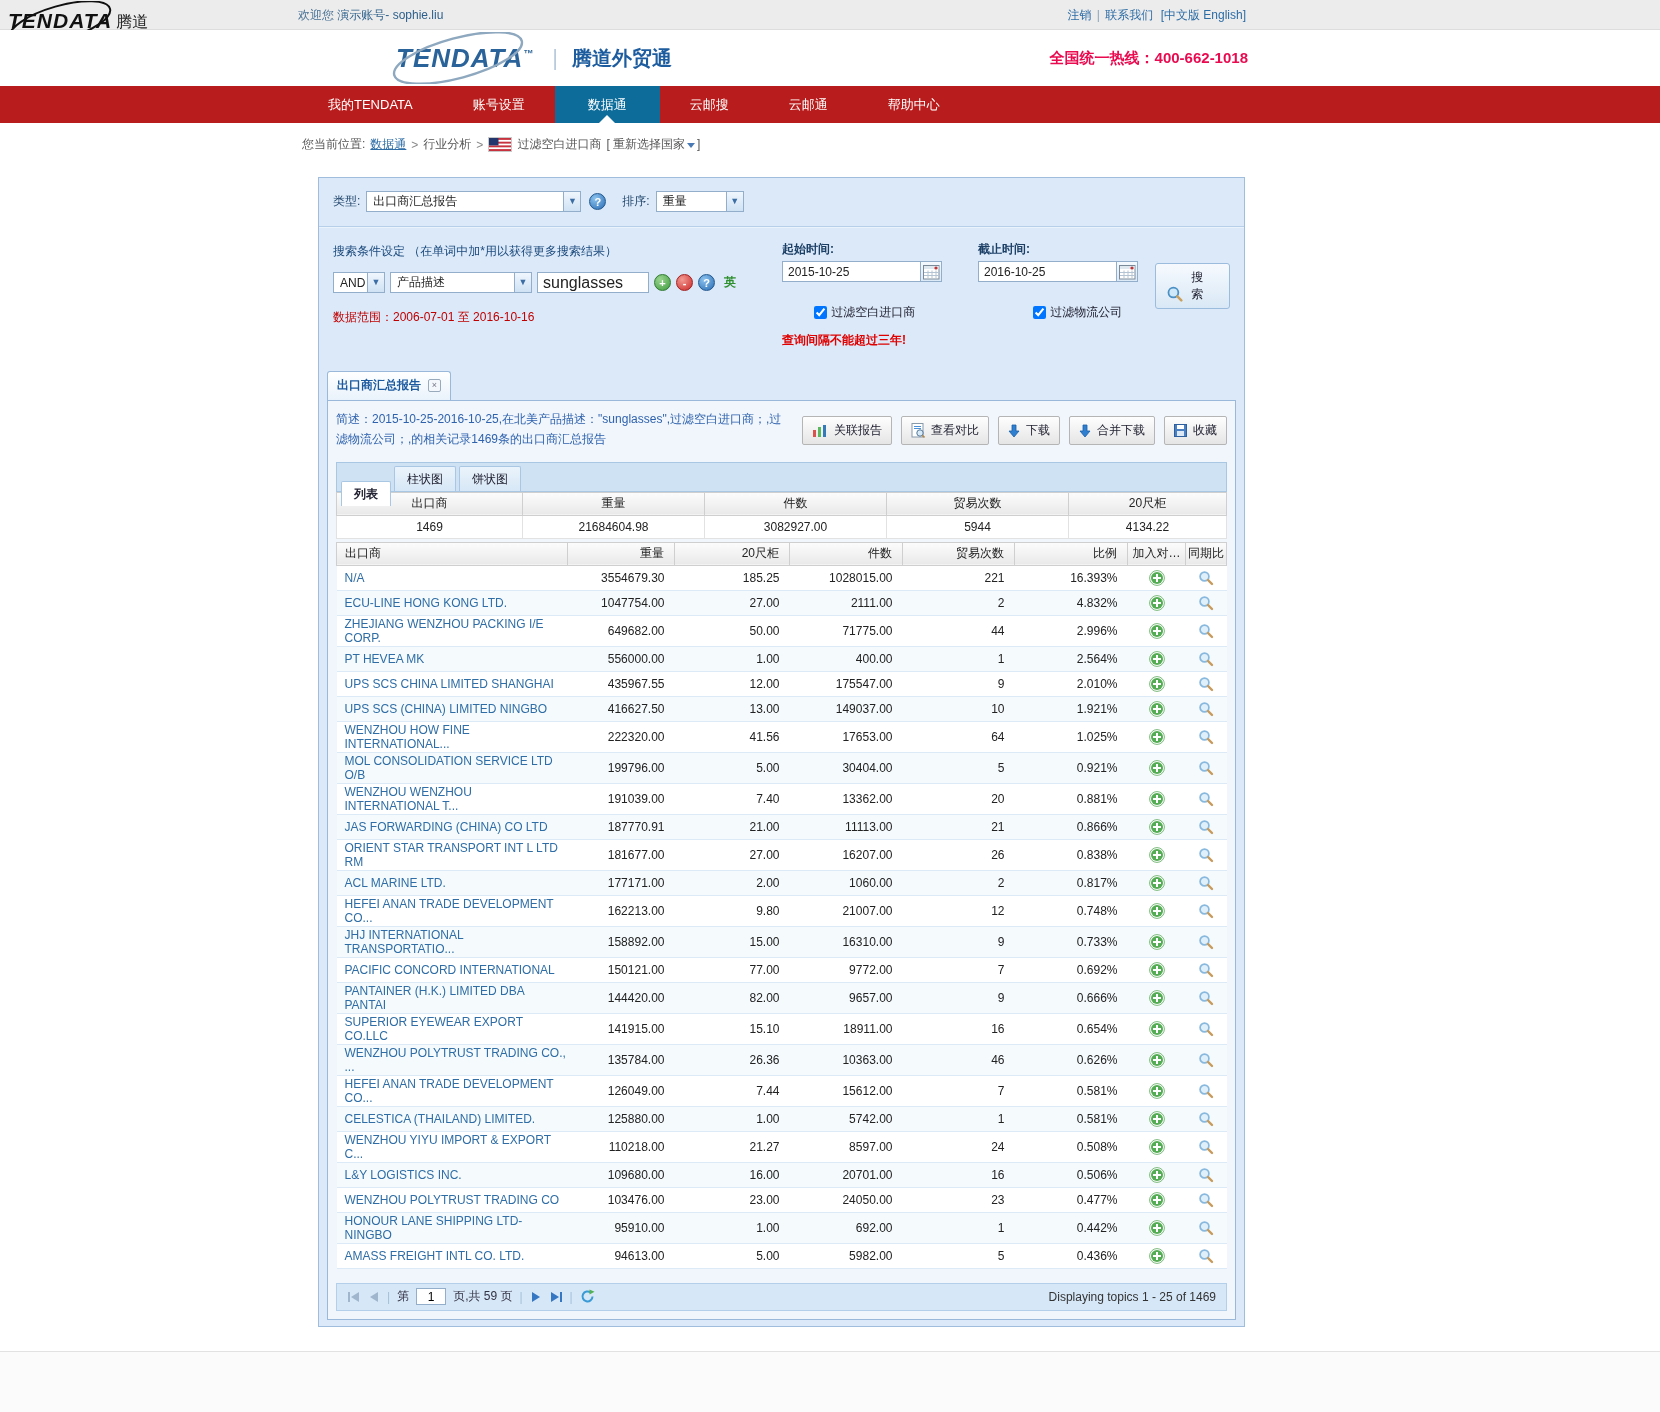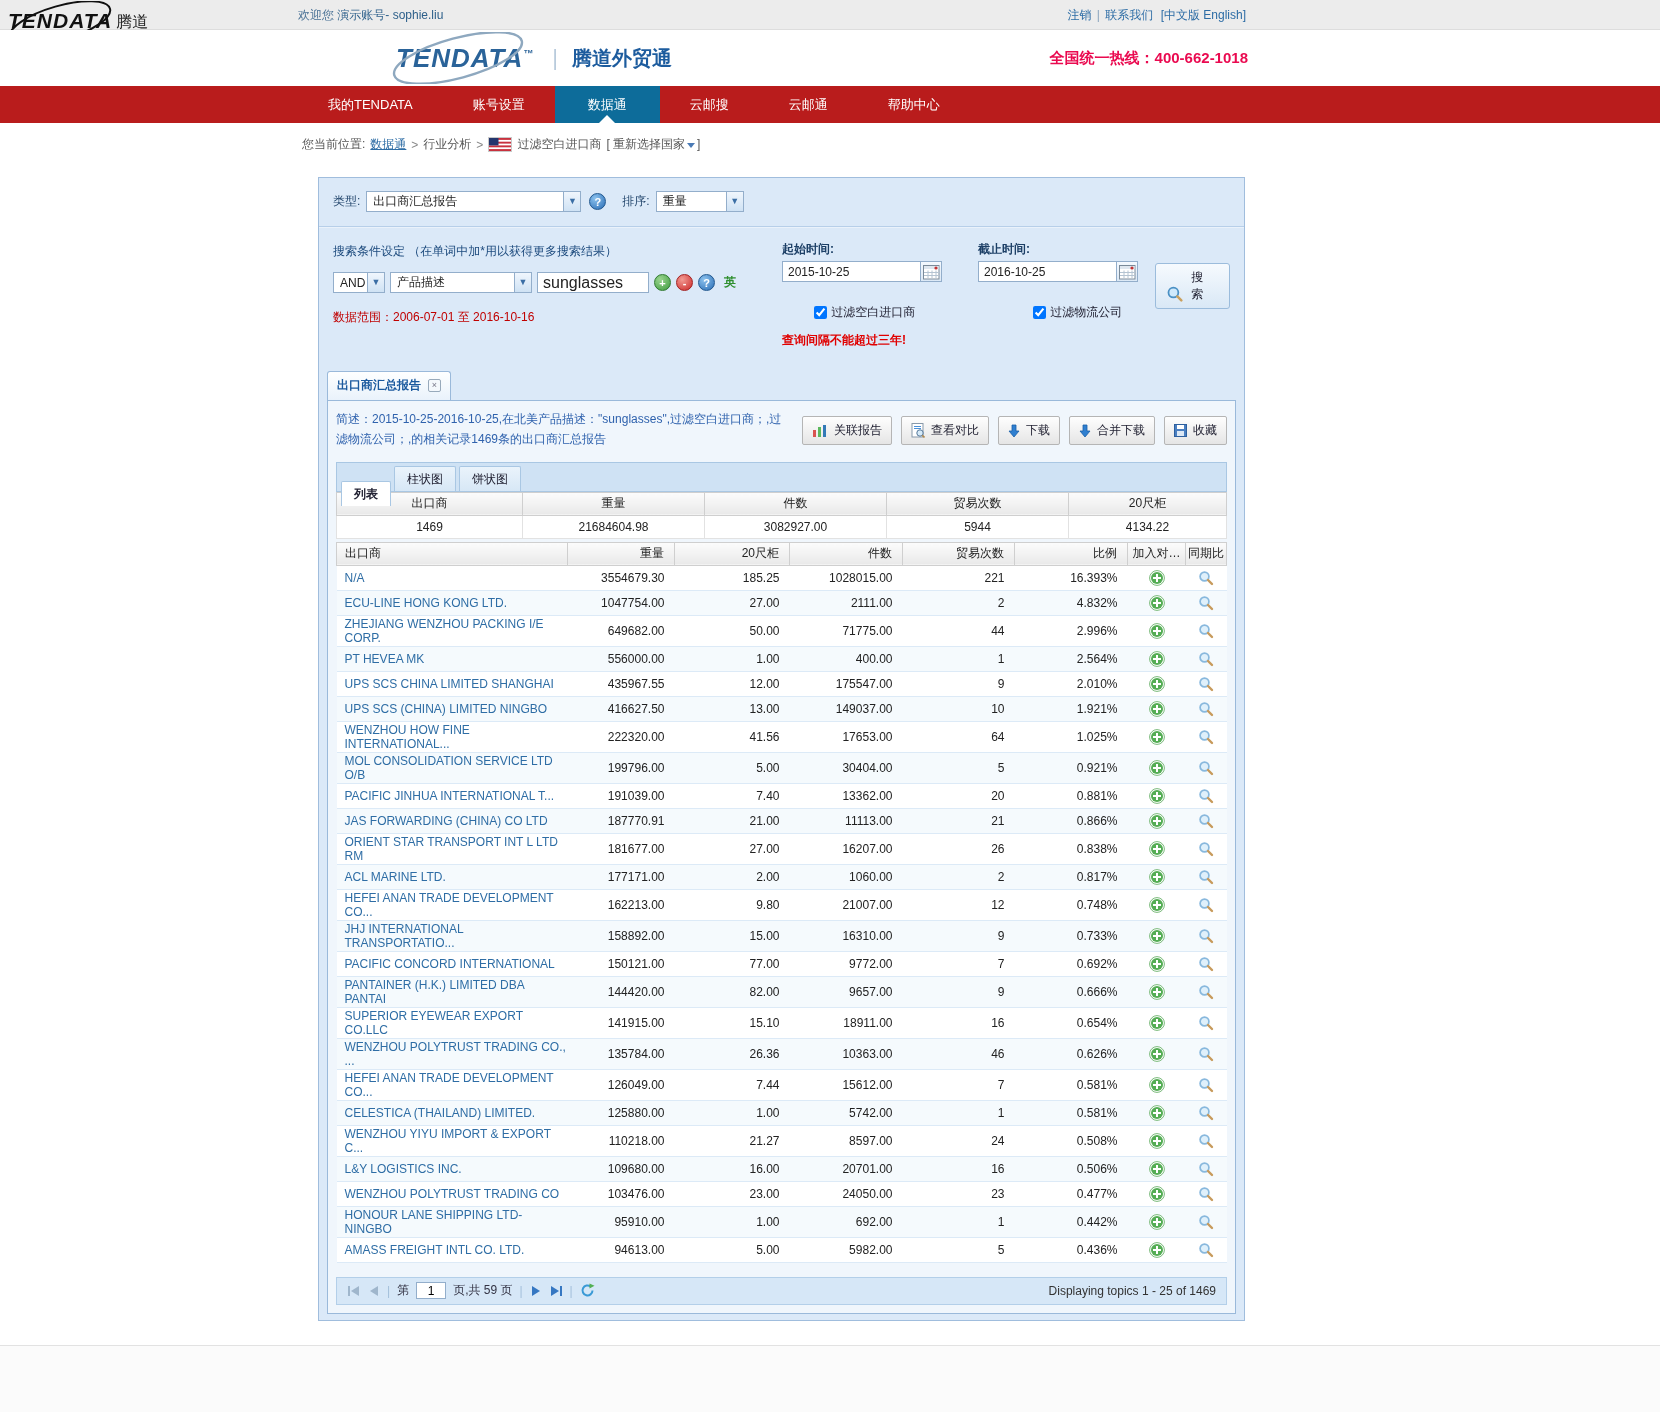--- a/index.html
+++ b/index.html
@@ -577,21 +577,21 @@
                 </svg>
         </td>
         <td class="c-ico">
           <svg width="16" height="16" viewBox="0 0 16 16">
                   <circle cx="6.5" cy="6.5" r="4.4" fill="#dff0fb" stroke="#88b8dd" stroke-width="1.7"></circle>
                   <line x1="10" y1="10" x2="14" y2="14" stroke="#c79a5b" stroke-width="2.4" stroke-linecap="round"></line>
                 </svg>
         </td>
       </tr>
             <tr>
-        <td class="c-name">PACIFIC JINHUA INTERNATIONAL T...</td>
+        <td class="c-name">WENZHOU WENZHOU INTERNATIONAL T...</td>
         <td class="c-num">191039.00</td>
         <td class="c-num">7.40</td>
         <td class="c-num">13362.00</td>
         <td class="c-num">20</td>
         <td class="c-num">0.881%</td>
         <td class="c-ico">
           <svg width="16" height="16" viewBox="0 0 16 16">
                   <circle cx="8" cy="8" r="7.4" fill="#fff" stroke="#79b979"></circle>
                   <circle cx="8" cy="8" r="6" fill="#54ad54"></circle>
                   <rect x="7" y="4" width="2" height="8" fill="#fff"></rect>

